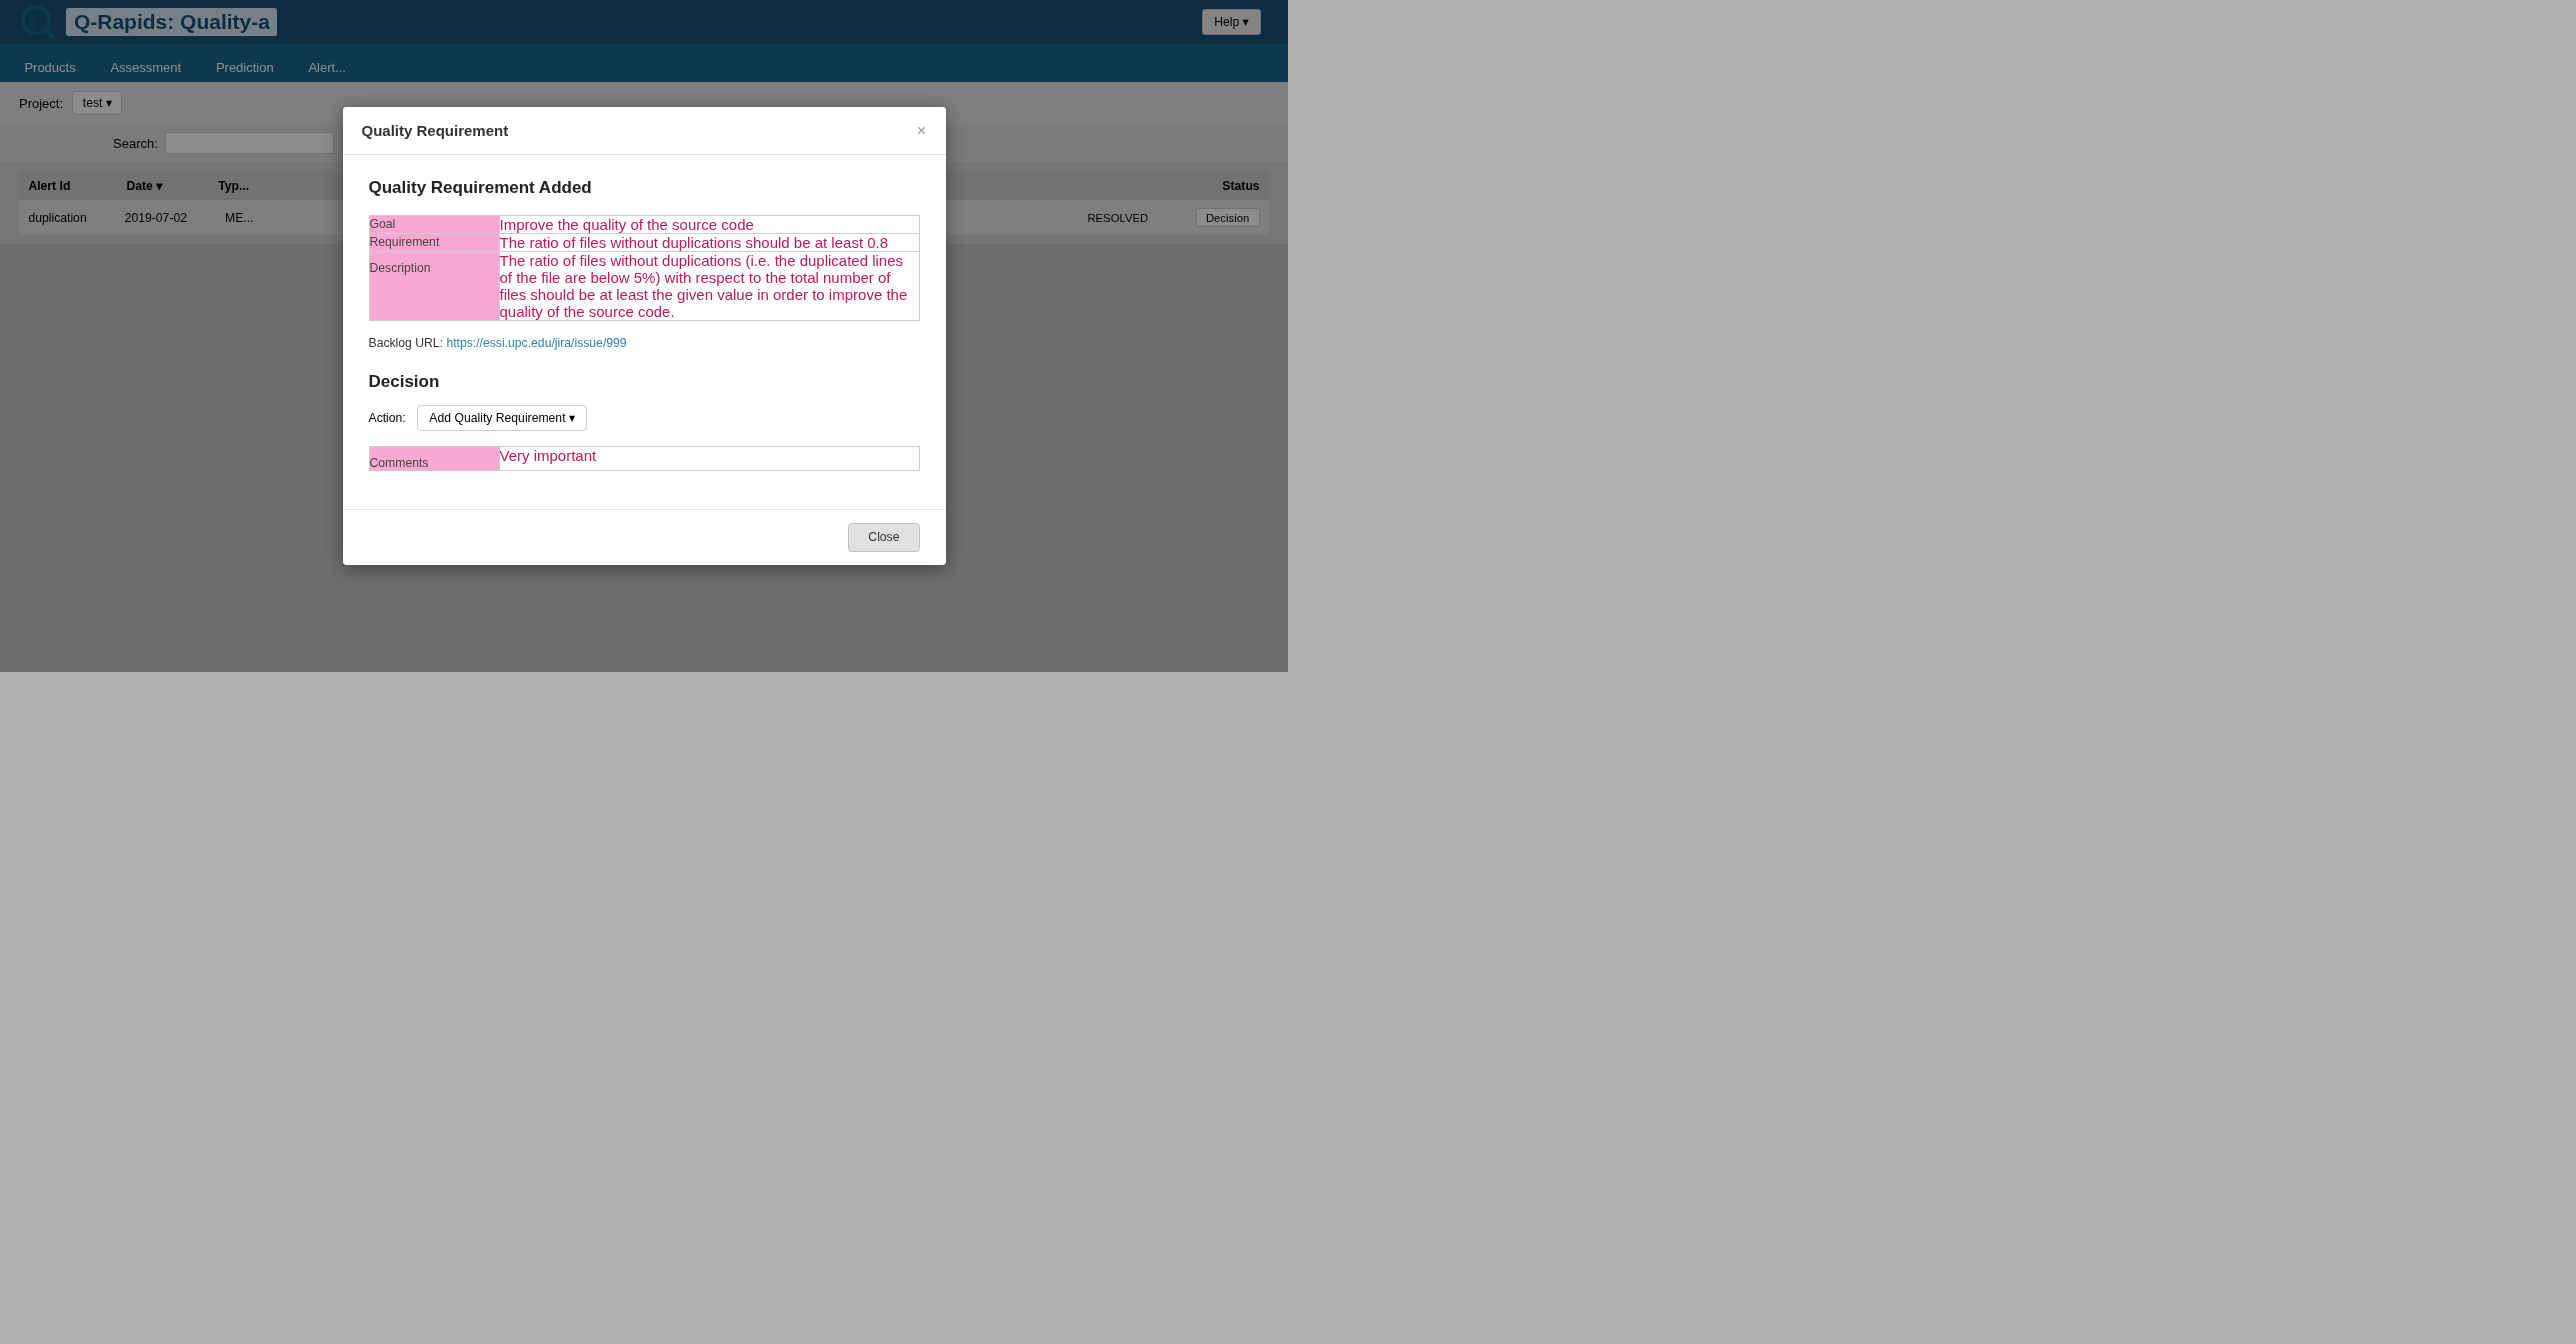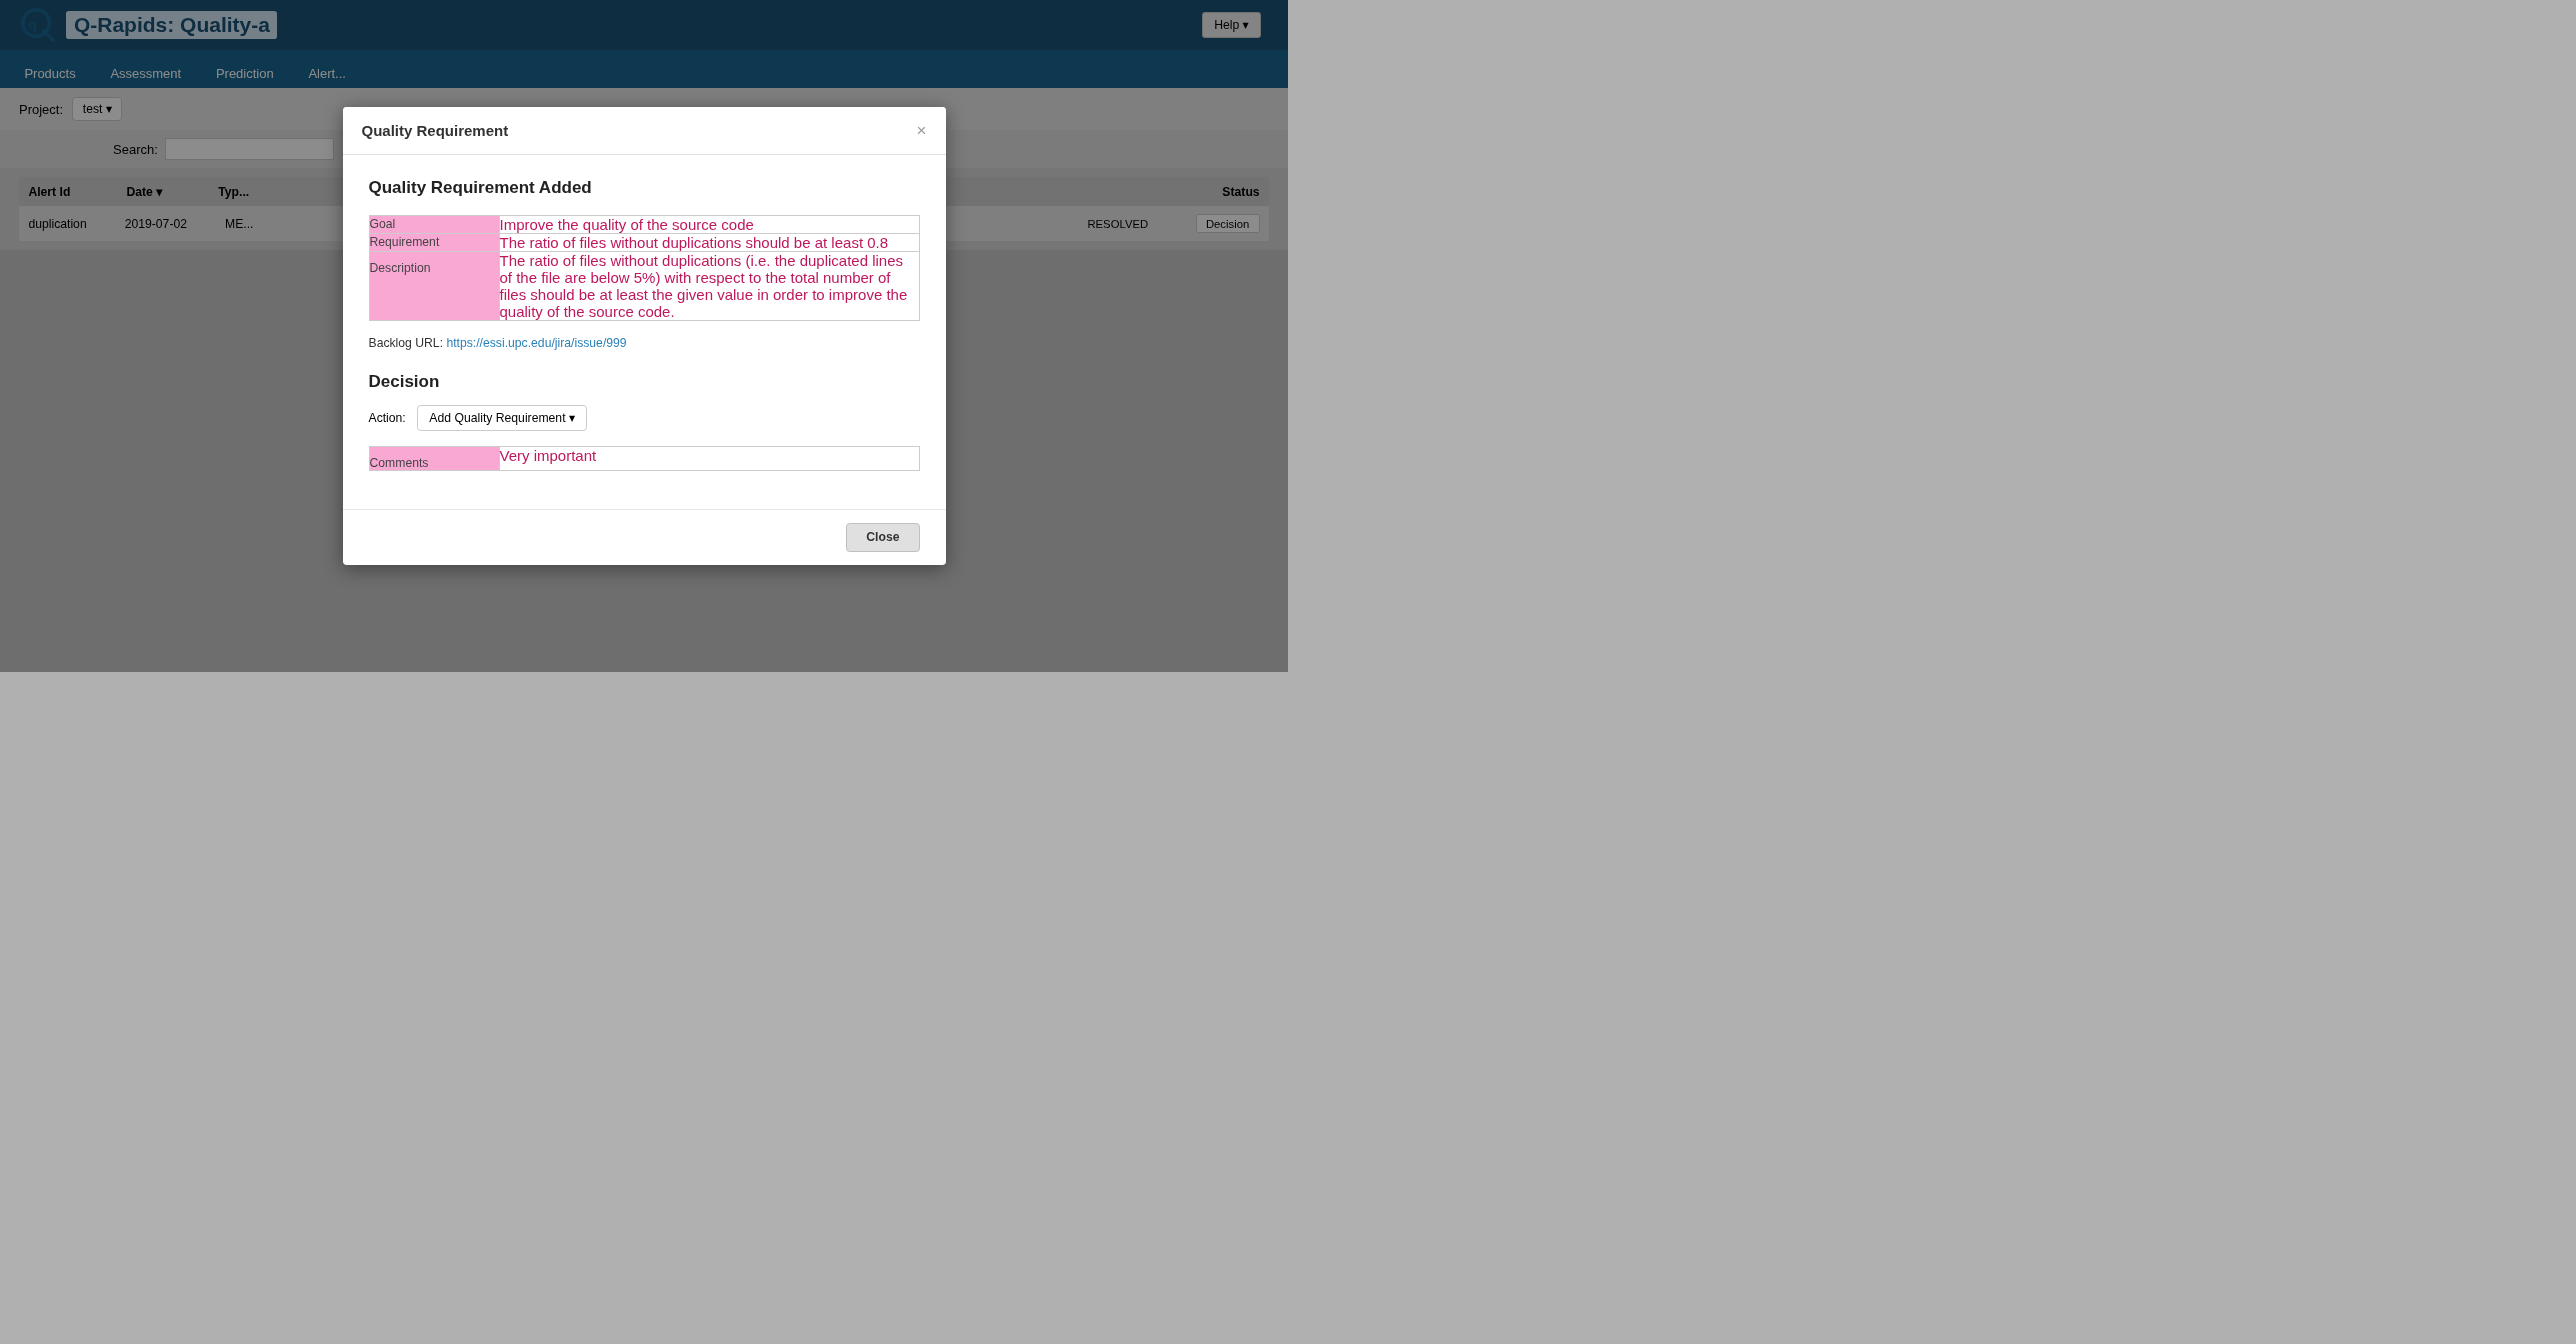--- a/index.html
+++ b/index.html
@@ -16,21 +16,21 @@
     
     .app-bg {
       position: absolute;
       inset: 0;
       background: #c8c8c8;
     }
 
     
     .navbar {
       background: #1a5276;
-      height: 50px;
+      height: 44px;
       display: flex;
       align-items: center;
       padding: 0 19px;
       position: relative;
     }
     .navbar-logo {
       display: flex;
       align-items: center;
       gap: 9.4px;
     }
@@ -269,21 +269,20 @@
       border-top: 0.9px solid #e8e8e8;
     }
     .close-btn {
       background: #e0e0e0;
       border: 0.9px solid #c0c0c0;
       border-radius: 3.8px;
       padding: 6.6px 19px;
       font-size: 12.2px;
       cursor: pointer;
       color: #333;
-      font-weight: bold;
     }
   </style>
 </head>
 <body>
 
 <div class="app-bg">
 
   <div class="navbar">
     <div class="navbar-logo">
       <svg class="logo-icon" viewBox="0 0 40 40" style="font-size:14px">

